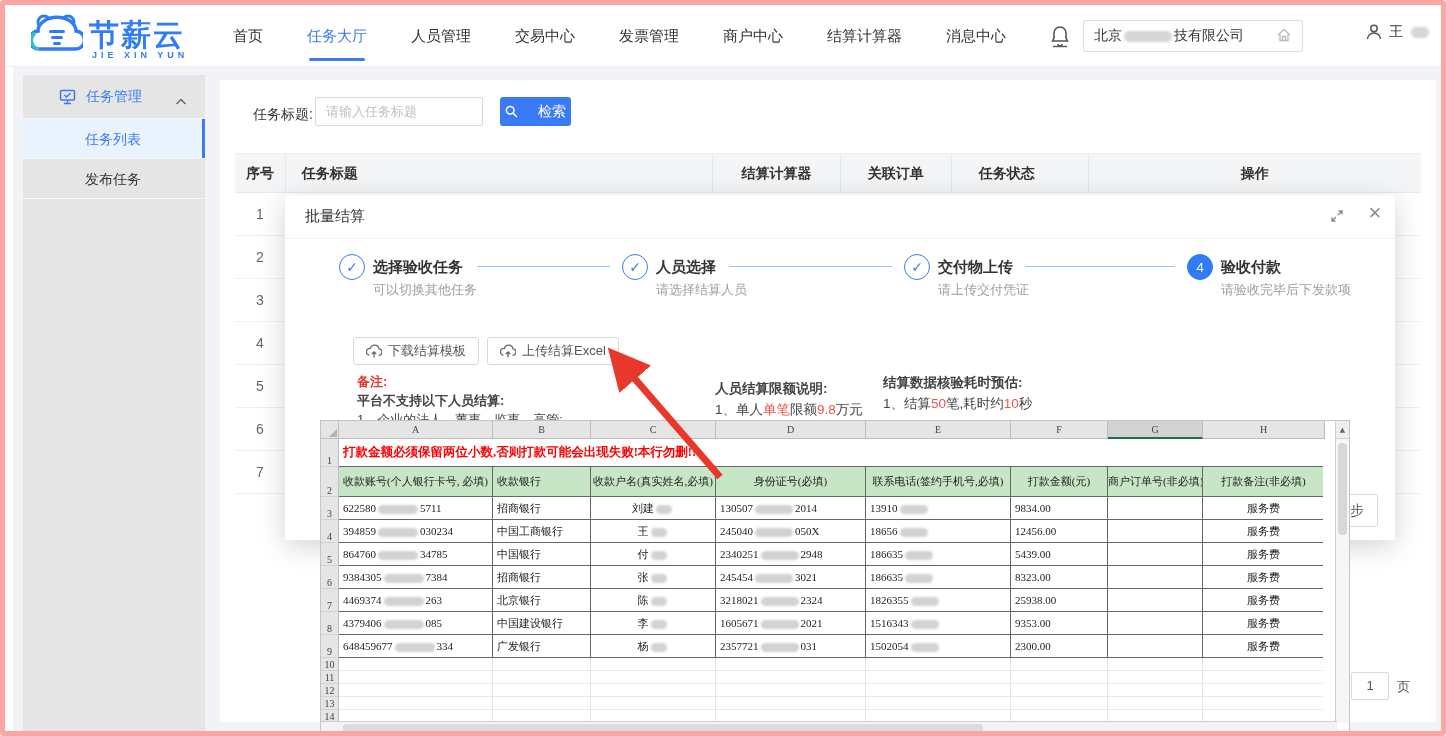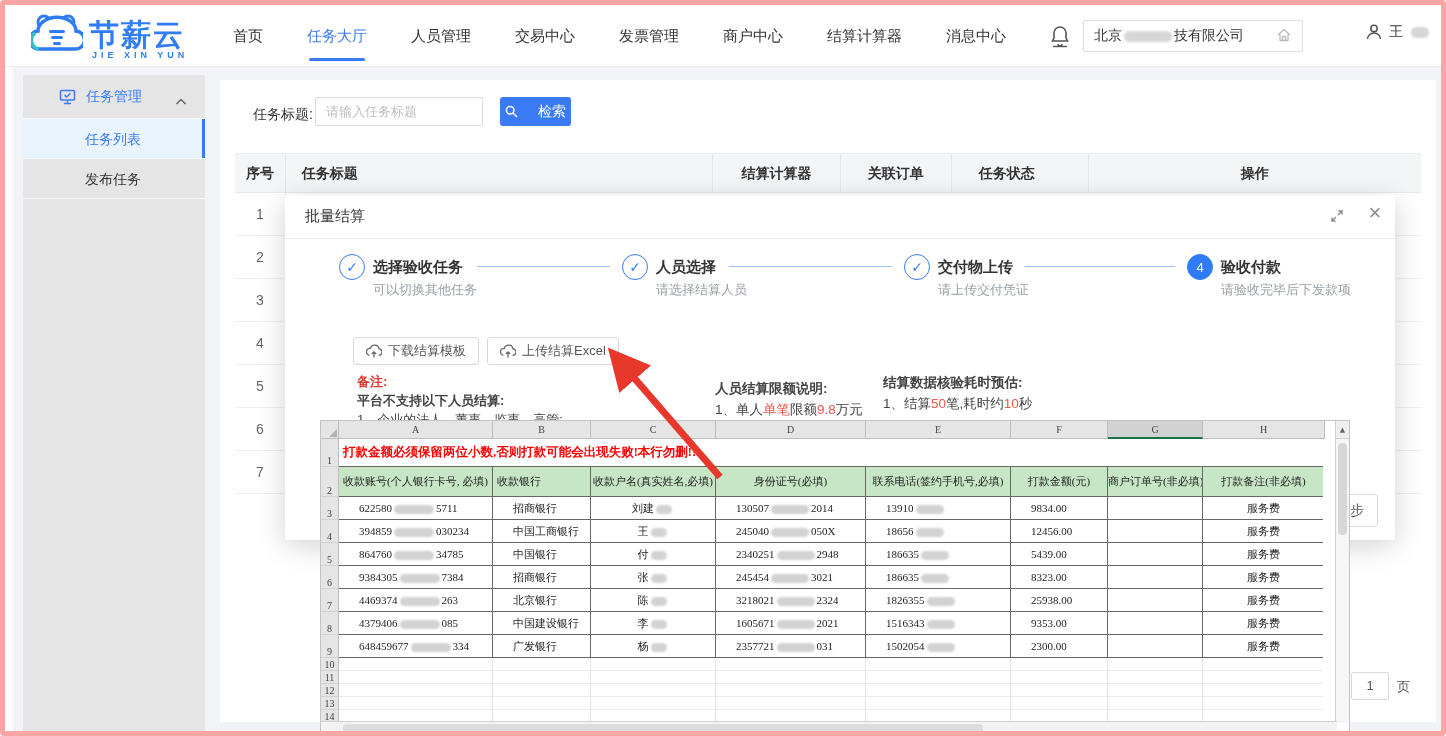--- a/index.html
+++ b/index.html
@@ -109,21 +109,21 @@
     font-size:10px; color:#444; text-align:center; line-height:17px; cursor:pointer; }
   .xl-colhead.sel { background:#d2d2d2; border-bottom:2px solid #1e7145; }
   .xl-rowhead { background:#e5e5e5; border-right:1px solid #bdbdbd; border-bottom:1px solid #d2d2d2;
     font-size:10px; color:#444; text-align:center; display:flex; align-items:flex-end; justify-content:center; cursor:pointer; }
   .xl-warning { grid-column:2 / span 8; border-right:1px solid #666; border-bottom:1px solid #666;
     color:#f00; font-weight:bold; font-size:12.5px; line-height:27px; padding-left:4px; white-space:nowrap; overflow:hidden; }
   .xl-green { background:#c7e6c6; border-right:1px solid #666; border-bottom:1px solid #666;
     font-size:11px; color:#222; text-align:center; line-height:29px; white-space:nowrap; overflow:hidden; cursor:cell; }
   .xl-green.left { text-align:left; padding-left:4px; }
   .xl-cell { background:#fff; border-right:1px solid #666; border-bottom:1px solid #666;
-    font-size:11px; color:#222; line-height:22px; padding-left:20px; white-space:nowrap; overflow:hidden; cursor:cell; }
+    font-size:11px; color:#222; line-height:22px; padding-left:4px; white-space:nowrap; overflow:hidden; cursor:cell; }
   .xl-cell.c { text-align:center; padding-left:0; }
   .xl-empty { background:#fff; border-right:1px solid #e3e3e3; border-bottom:1px solid #e9e9e9; cursor:cell; }
   .xl-rd { display:inline-block; height:9px; border-radius:5px; background:#d2d2d2; filter:blur(1.1px);
     vertical-align:middle; margin:0 2px; }
   .xl-vscroll { position:absolute; right:0; top:0; width:14px; height:302px; background:#f6f6f6; border-left:1px solid #cfcfcf; }
   .xl-vs-up { position:absolute; left:0; top:0; width:13px; height:18px; background:#efefef; border-bottom:1px solid #cfcfcf;
     font-size:7px; color:#666; text-align:center; line-height:18px; cursor:pointer;
     font-family:"DejaVu Sans",sans-serif; }
   .xl-vs-thumb { position:absolute; left:2px; top:22px; width:9px; height:92px; background:#d7d7d7; border-radius:4px; cursor:pointer; }
   .xl-hscroll { position:absolute; left:0; bottom:0; width:1016px; height:14px; background:#f3f3f3; border-top:1px solid #cfcfcf; }

